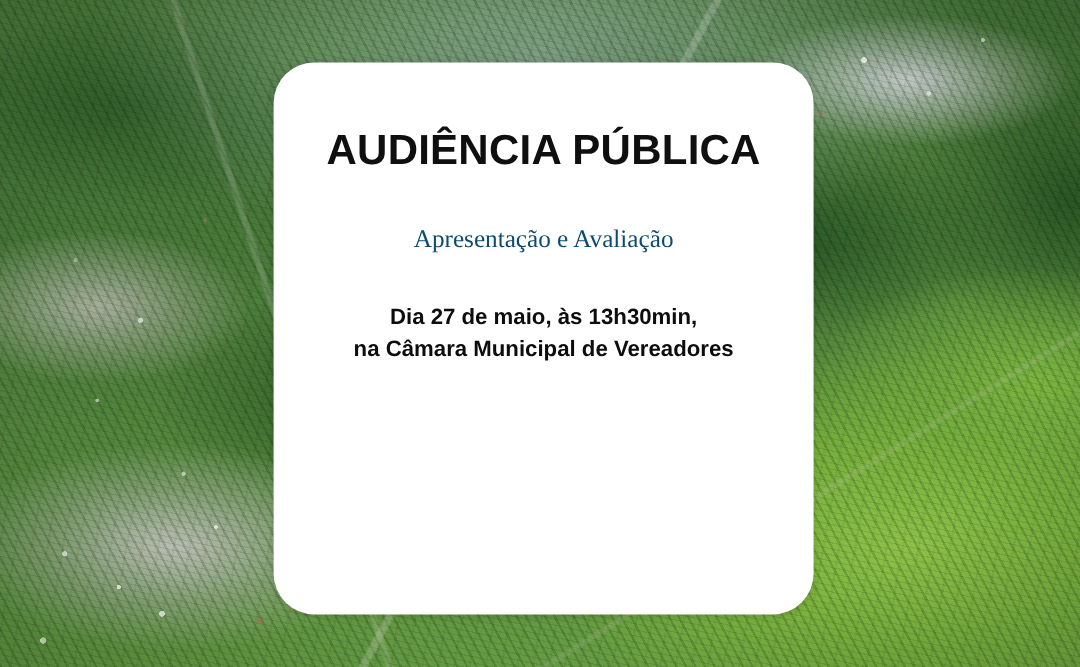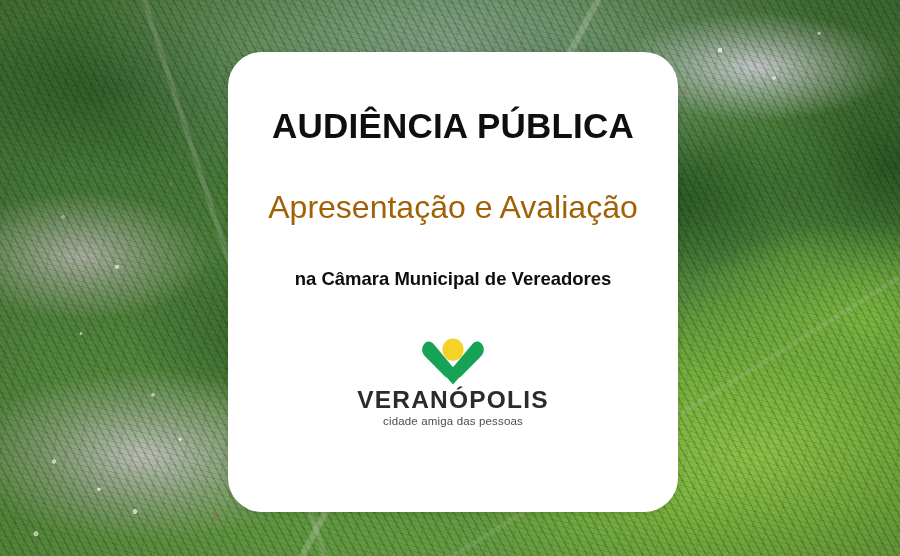--- a/index.html
+++ b/index.html
@@ -107,25 +107,26 @@
     font-size:35px;
     font-weight:bold;
     letter-spacing:.2px;
     color:#0f0f0f;
     text-align:center;
     line-height:1;
   }
 
   #card-subtitle{
     margin-top:42px;
-    font-size:32px;
+    font-size:21px;
     font-weight:normal;
-    color:#a16207;
+    color:#0c4a6e;
     text-align:center;
     line-height:1.42;
+    font-family:Liberation Serif, serif;
   }
 
   #card-datetime{
     margin-top:36px;
     font-size:18.5px;
     font-weight:bold;
     color:#0d0d0d;
     text-align:center;
     line-height:1.45;
   }
@@ -169,35 +170,18 @@
 
 <div id="announcement-card">
 
   <div id="card-title">AUDIÊNCIA PÚBLICA</div>
 
   <div id="card-subtitle">
     <div>Apresentação e Avaliação</div>
   </div>
 
   <div id="card-datetime">
+    <div>Dia 27 de maio, às 13h30min,</div>
     <div>na Câmara Municipal de Vereadores</div>
   </div>
 
-  <div id="logo-block">
-
-    <svg id="logo-mark" viewBox="0 0 66 48">
-
-      <path d="M4.5 6.5 C1.0 10.8 1.6 16.0 5.2 19.4 L26.0 40.6 L34.0 31.6 L13.8 7.2 C11.4 4.2 7.4 3.2 4.5 6.5 Z" fill="#16a355"></path>
-
-      <path d="M61.5 6.5 C65.0 10.8 64.4 16.0 60.8 19.4 L40.0 40.6 L32.0 31.6 L52.2 7.2 C54.6 4.2 58.6 3.2 61.5 6.5 Z" fill="#16a355"></path>
-
-      <path d="M25.0 38.5 L33.0 47.5 L41.0 38.5 L33.0 29.5 Z" fill="#16a355"></path>
-
-      <ellipse cx="33" cy="12.6" rx="10.6" ry="11.2" fill="#f5d227"></ellipse>
-    </svg>
-
-    <div id="logo-wordmark">VERANÓPOLIS</div>
-
-    <div id="logo-tagline">cidade amiga das pessoas</div>
-
-  </div>
 
 </div>
 
 </body></html>

